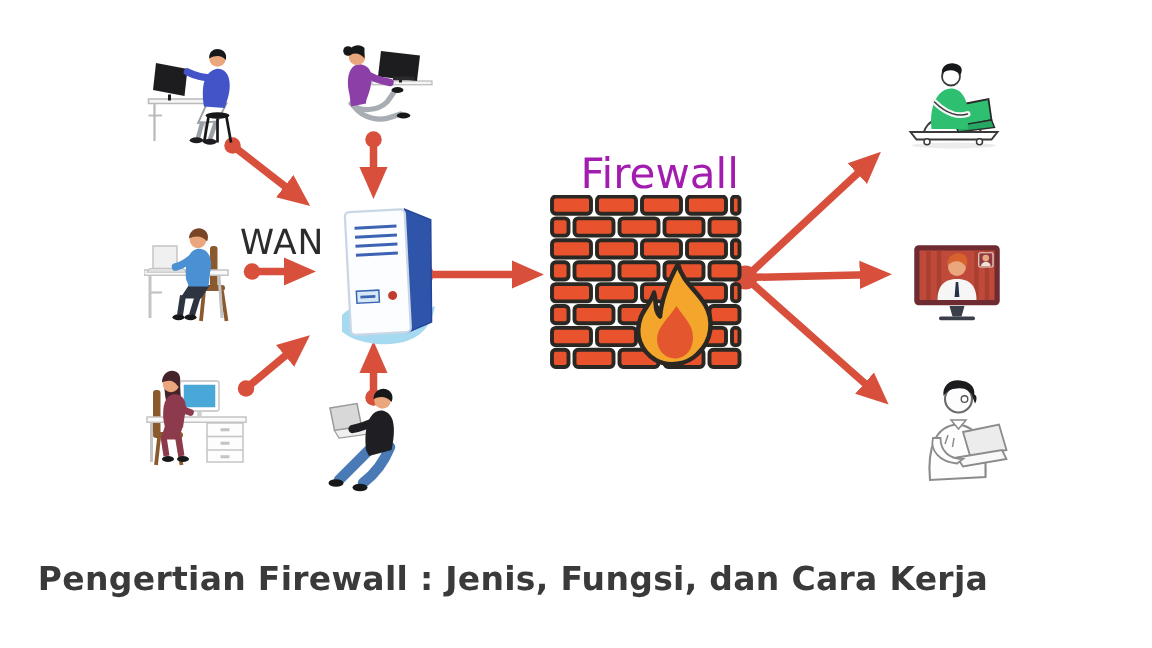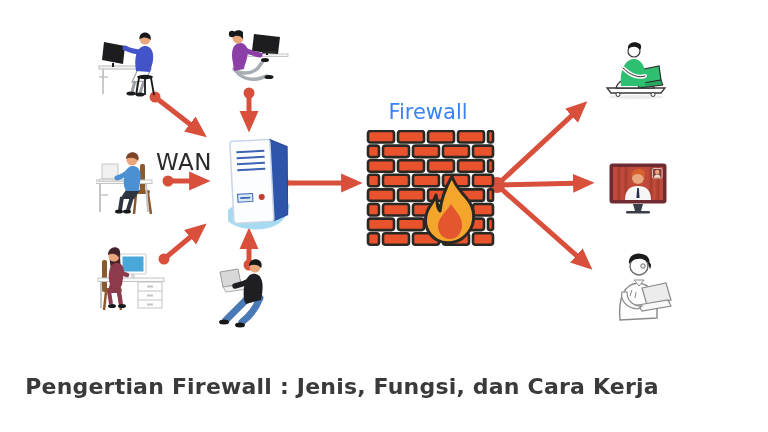--- a/index.html
+++ b/index.html
@@ -3,24 +3,24 @@
 <meta charset="utf-8">
 <style>
   html,body{margin:0;padding:0;background:#fff;}
   .stage{
     position:relative;width:768px;height:432px;background:#ffffff;overflow:hidden;
     font-family:"DejaVu Sans","Liberation Sans",sans-serif;
   }
   .abs{position:absolute;}
   .net-label{
     position:absolute;color:#2b2b2b;font-size:23px;line-height:1.1;
-    text-align:center;letter-spacing:.5px;
+    text-align:right;letter-spacing:.5px;
   }
   .fw-label{
-    position:absolute;color:#3b82f6;font-size:21px;line-height:1.1;text-align:center;
+    position:absolute;color:#a21caf;font-size:28px;line-height:1.1;text-align:center;
   }
   .title{
     position:absolute;left:0;top:374px;width:684px;text-align:center;
     color:#3a3a3a;font-size:22px;font-weight:700;letter-spacing:.2px;
   }
   svg{display:block;}
 </style>
 </head>
 <body>
 

